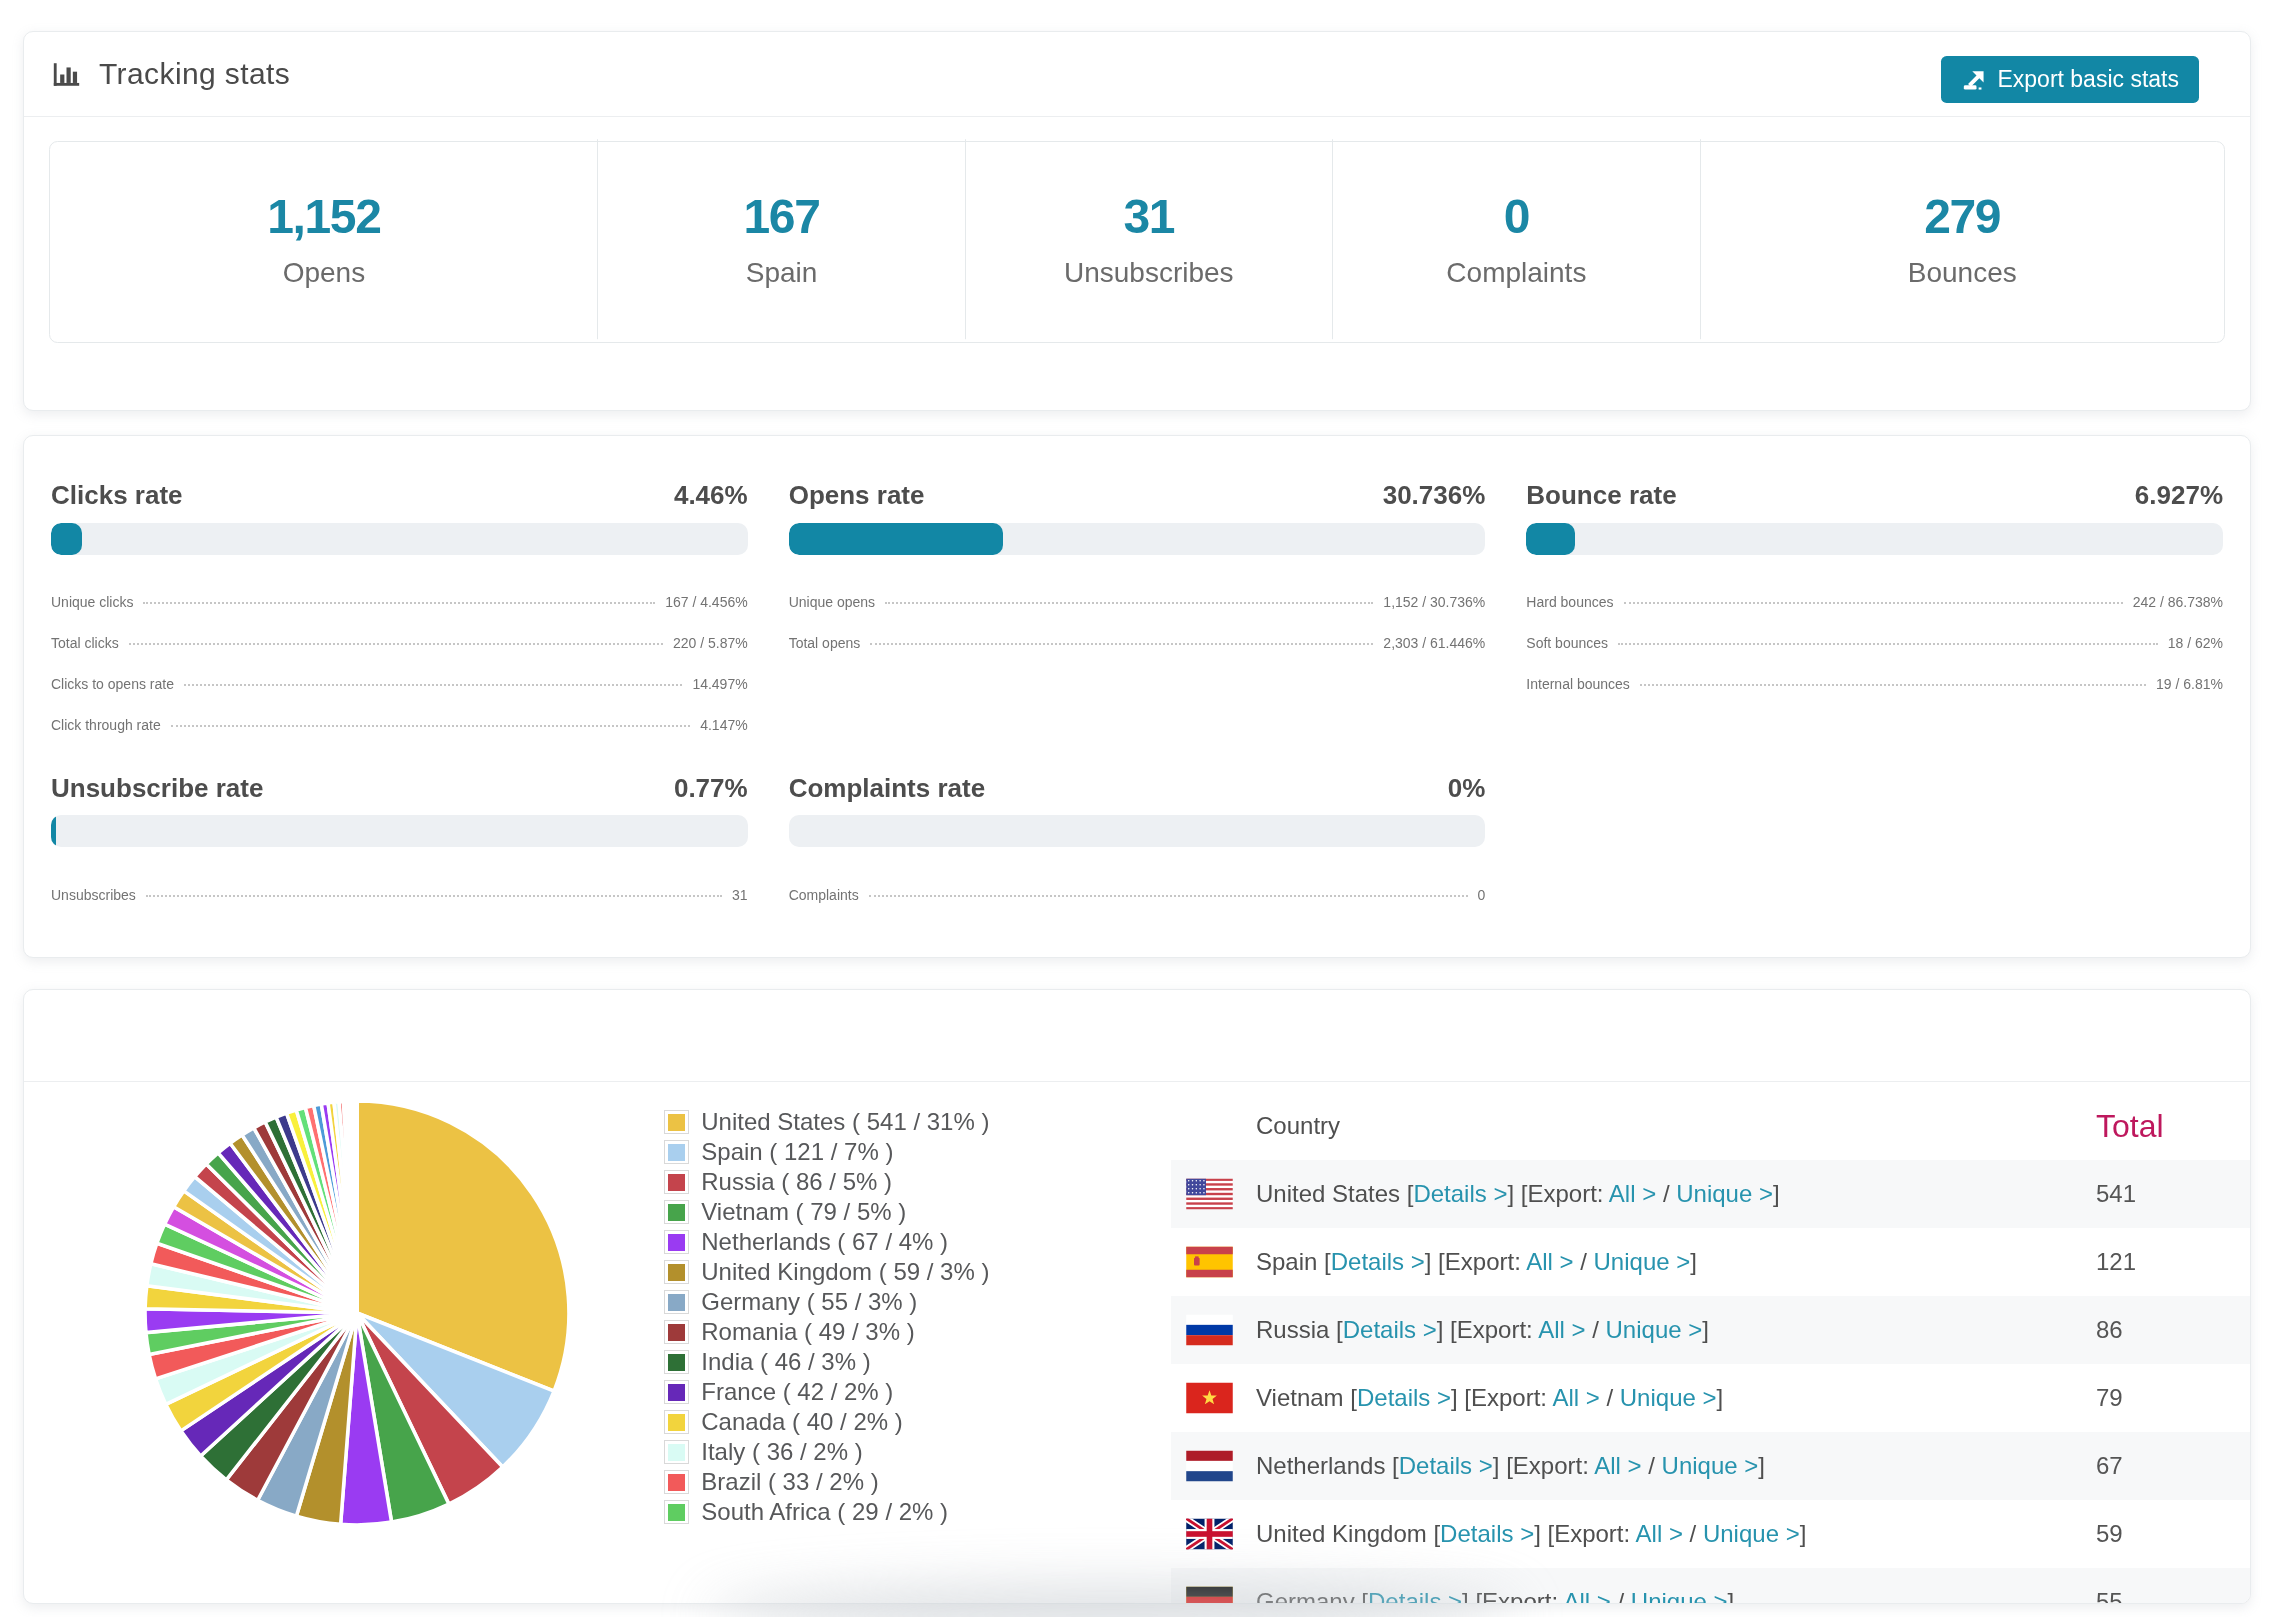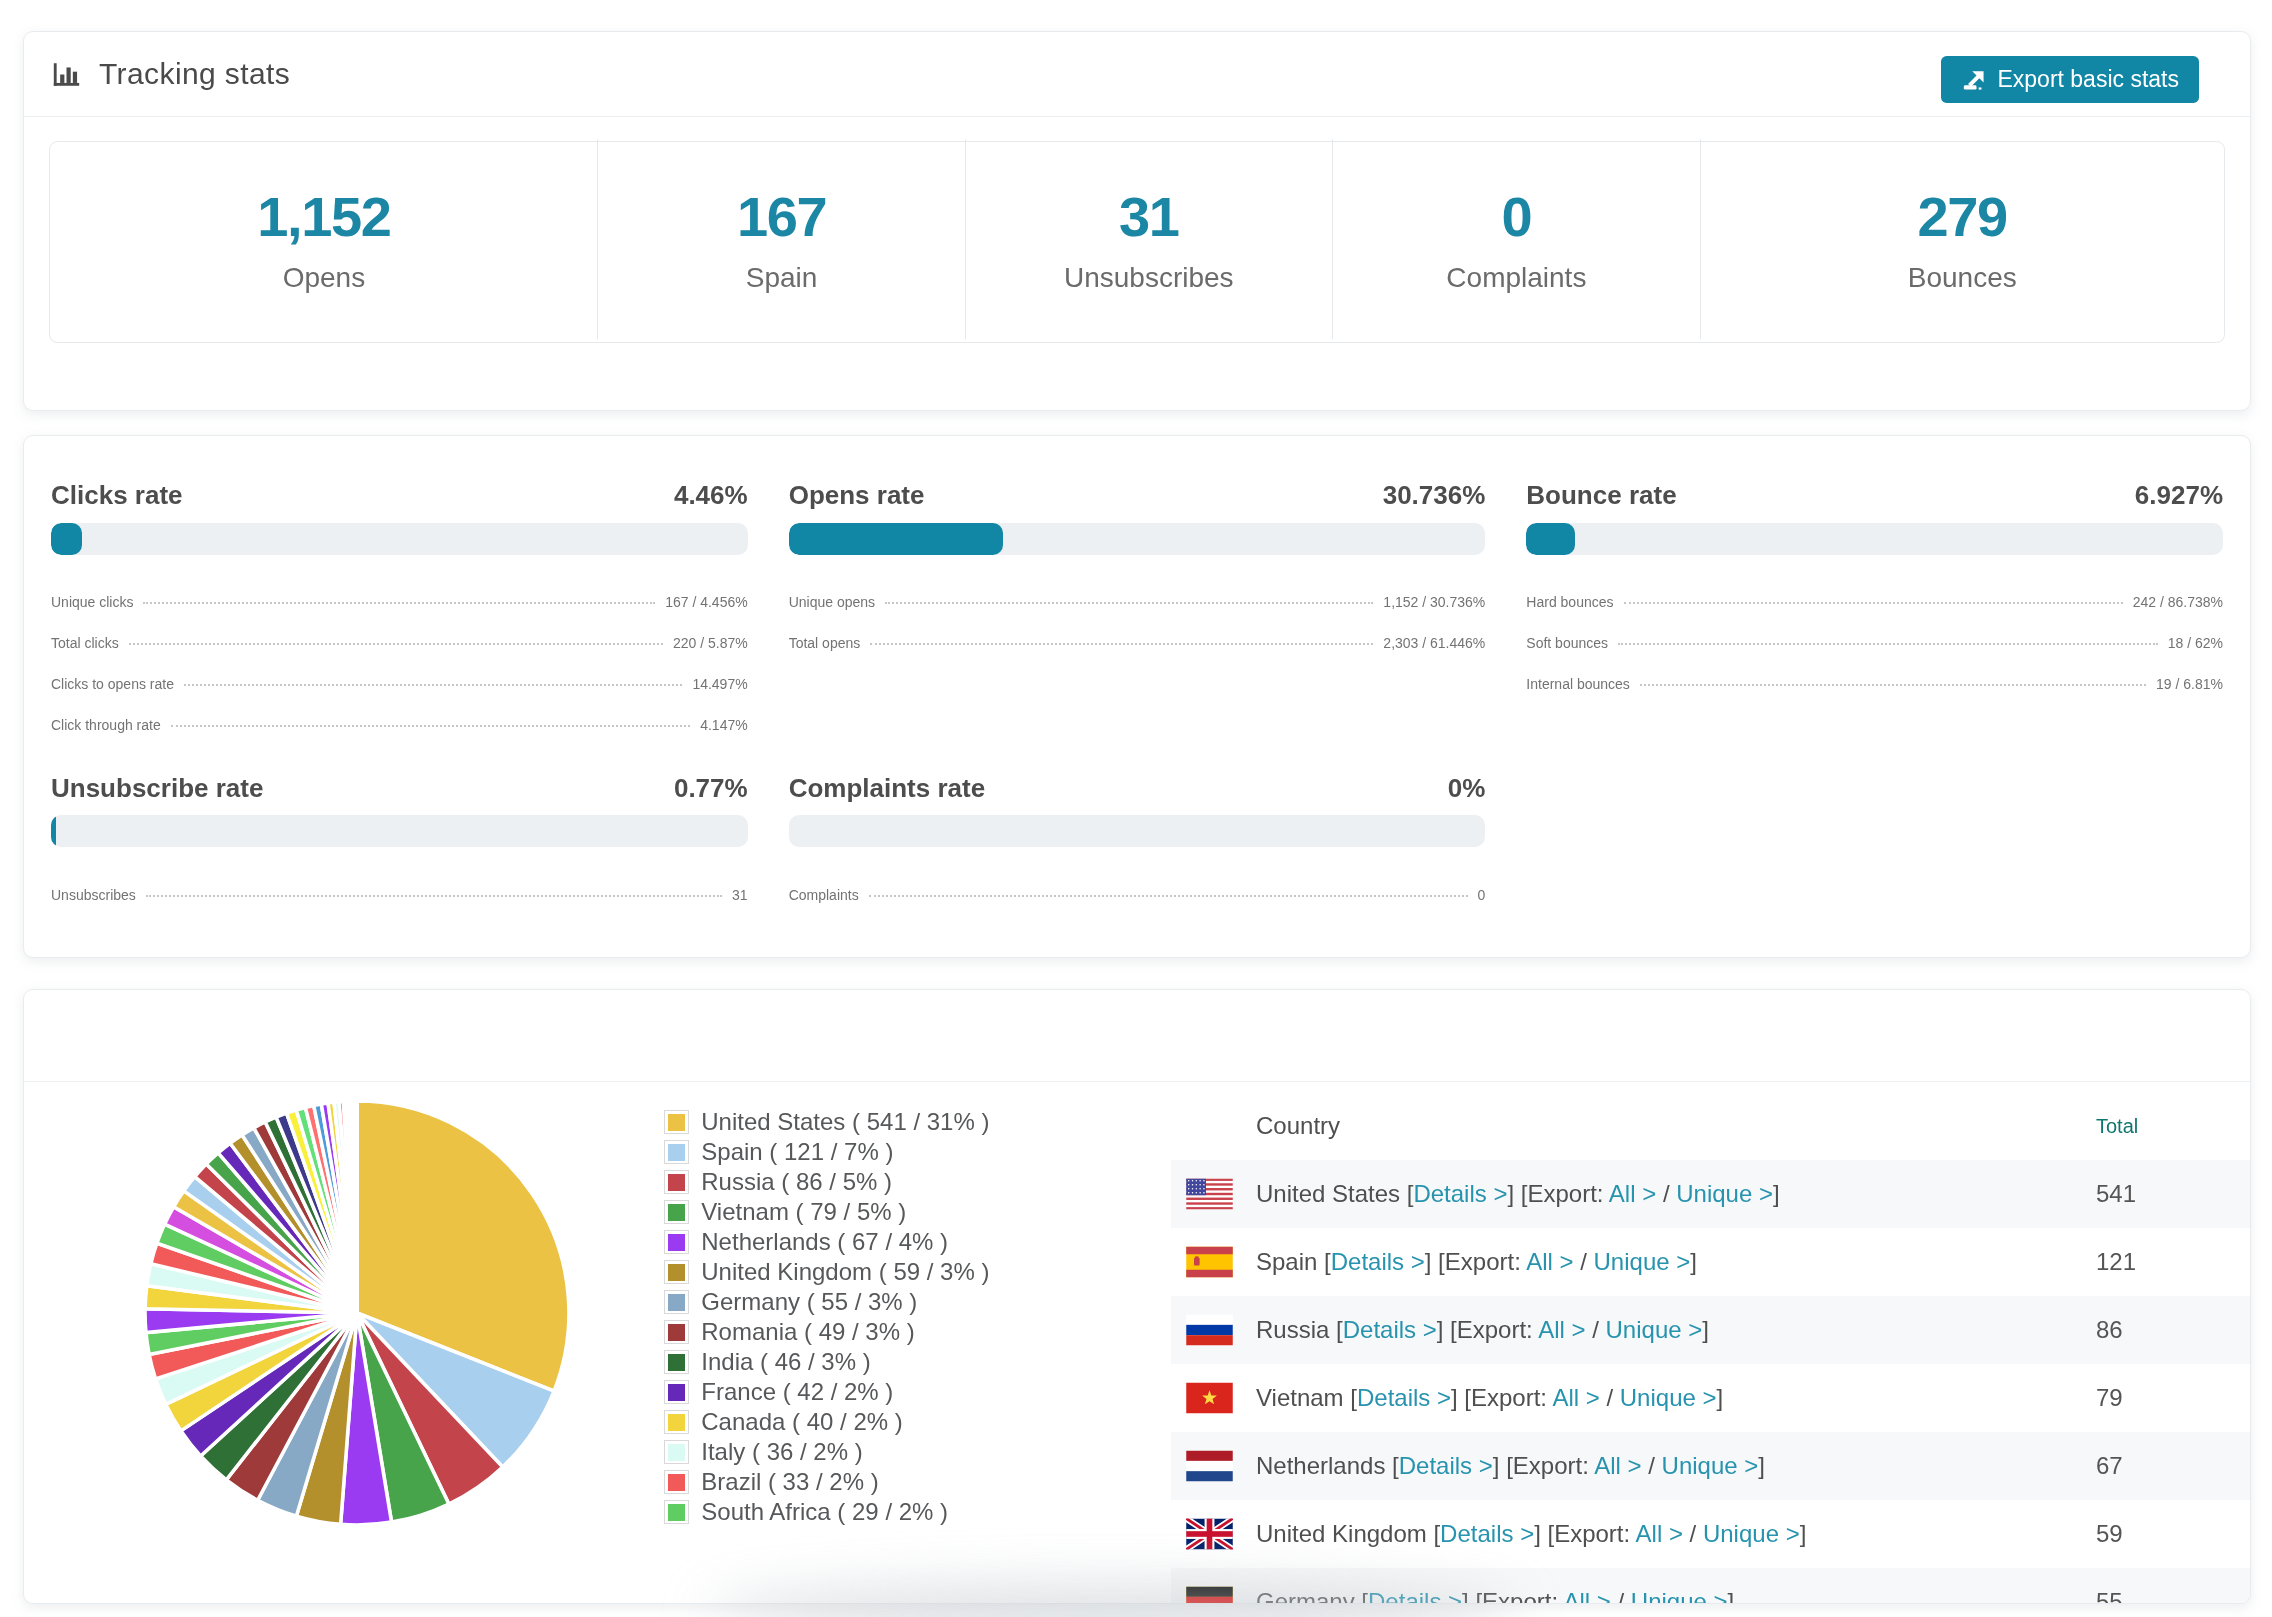--- a/index.html
+++ b/index.html
@@ -18,21 +18,21 @@
   #card-geo .head-divider{top:91px;}
   .export-btn{position:absolute;top:24px;right:24px;height:47px;display:flex;align-items:center;gap:11.3px;
     background:#1287a5;color:#fff;border:none;border-radius:5.6px;padding:0 20px;font-size:23px;
     font-family:inherit;cursor:pointer;}
   
   .stats-row{position:absolute;left:25.4px;right:25.4px;top:109px;height:200px;display:grid;
     grid-template-columns:776fr 521fr 521fr 522fr 743fr;border:1.4px solid #e5e9eb;border-radius:8.5px;}
   .stat-cell{display:flex;flex-direction:column;align-items:center;justify-content:center;gap:12.7px;
     border-left:1.4px solid #e5e9eb;transform:translateY(-2.8px);}
   .stat-cell:first-child{border-left:none;}
-  .stat-value{font-size:56px;font-weight:700;color:#1b87a5;letter-spacing:-1.4px;}
+  .stat-value{font-size:48px;font-weight:700;color:#1b87a5;letter-spacing:-1.4px;}
   .stat-label{font-size:28px;color:#6b6b6b;}
   
   .rates-grid{position:absolute;left:27px;right:27px;top:44px;display:grid;
     grid-template-columns:1fr 1fr 1fr;column-gap:41px;row-gap:36px;}
   .rate-head{display:flex;justify-content:space-between;align-items:baseline;
     font-size:26px;font-weight:700;color:#4d4d4d;height:34px;}
   .rate-bar{margin-top:8.5px;height:32px;background:#edf0f3;border-radius:10px;overflow:hidden;}
   .rate-fill{height:100%;background:#1287a5;border-radius:10px;}
   .rate-rows{margin-top:18.4px;}
   .rate-row{display:flex;align-items:flex-end;height:41px;font-size:14px;color:#737373;text-align:center;}
@@ -42,21 +42,21 @@
   
   #pie{position:absolute;left:114px;top:104px;}
   #legend{position:absolute;left:640px;top:117px;}
   .legend-item{display:flex;align-items:center;height:30px;}
   .sw{width:17px;height:17px;border:1.4px solid #d9d9d9;padding:2.8px;margin-right:12.7px;
     background-clip:content-box;display:inline-block;}
   .legend-text{font-size:24px;color:#57585a;white-space:nowrap;}
   #geo-table{position:absolute;left:1147px;top:102px;width:1079px;}
   .t-head{position:relative;height:68px;}
   .t-head .th-country{position:absolute;left:85px;top:50%;transform:translateY(-50%);font-size:24px;color:#4f4f4f;}
-  .t-head .th-total{position:absolute;left:925px;top:50%;transform:translateY(-50%);font-size:20px;color:#0f766e;}
+  .t-head .th-total{position:absolute;left:925px;top:50%;transform:translateY(-50%);font-size:32px;color:#be185d;}
   .geo-row{position:relative;height:68px;}
   .geo-row:nth-child(odd){background:#f7f8f9;}
   .row-flag{position:absolute;left:15px;top:50%;transform:translateY(-50%);line-height:0;}
   .row-text{position:absolute;left:85px;top:50%;transform:translateY(-50%);font-size:24px;color:#4f4f4f;white-space:nowrap;}
   .row-total{position:absolute;left:925px;top:50%;transform:translateY(-50%);font-size:24px;color:#555;}
   .lnk{color:#2793ae;text-decoration:none;}
   .bottom-shadow{position:absolute;left:706px;top:1587px;width:812px;height:56px;background:#c7ccd1;
     border-radius:50%;filter:blur(27px);opacity:0.65;}
 </style>
 </head>

